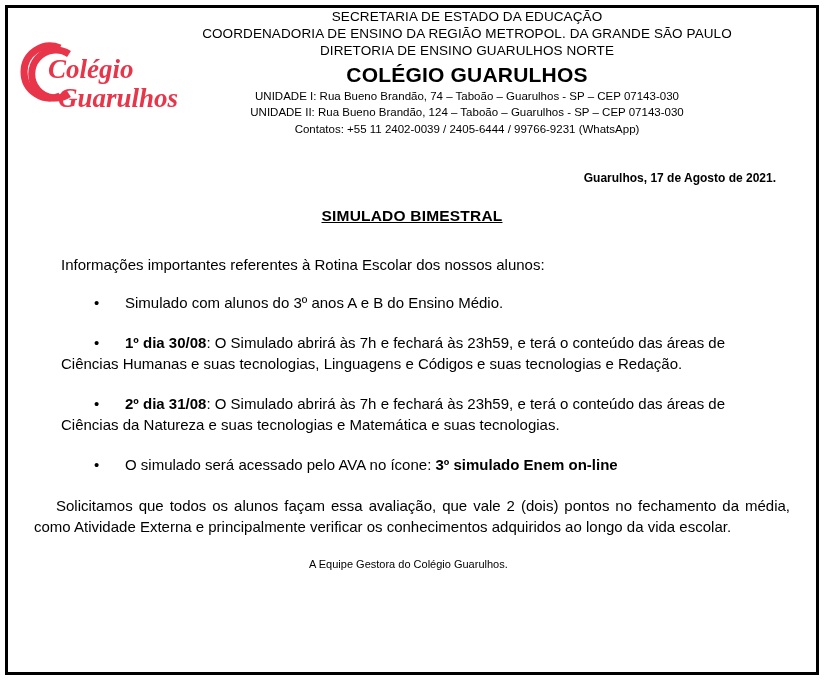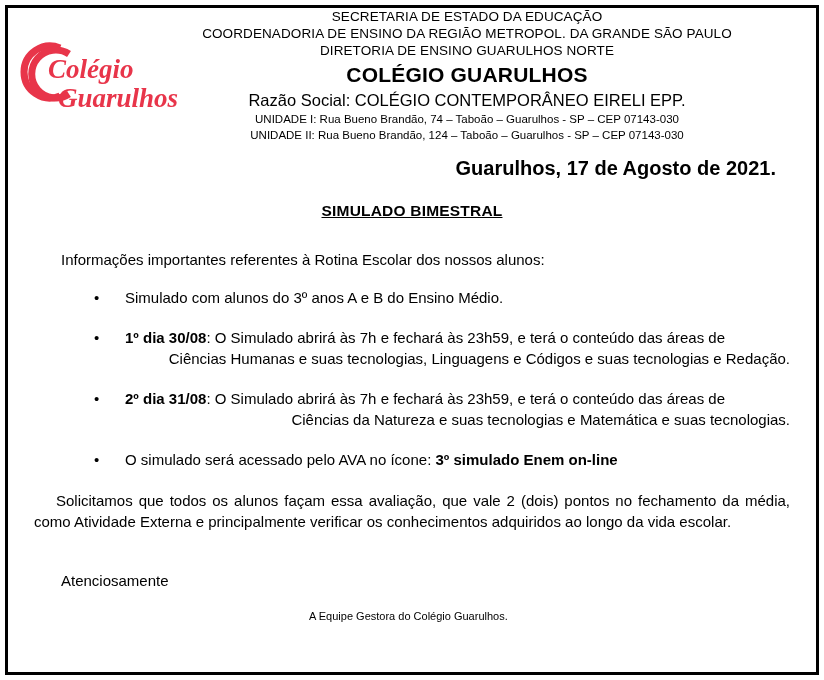--- a/index.html
+++ b/index.html
@@ -81,22 +81,22 @@
   .hdr-contact {
     font-size: 11.5px;
     line-height: 16px;
     margin-top: 1px;
   }
 
   
   .date-line {
     text-align: right;
     font-weight: bold;
-    font-size: 20px;
-    margin-top: 14px;
+    font-size: 12px;
+    margin-top: 34px;
     padding-right: 14px;
   }
   .doc-title {
     text-align: center;
     font-weight: bold;
     font-size: 15.5px;
     text-decoration: underline;
     margin-top: 22px;
     letter-spacing: .2px;
   }
@@ -121,21 +121,20 @@
   ul.items li .bullet {
     position: absolute;
     left: 60px;
     top: 0;
     font-size: 15px;
   }
   ul.items li .txt { display: inline; }
   ul.items li.wrapped .cont {
     display: block;
     margin-left: -64px;
-    text-align: right;
   }
   .para {
     font-size: 15px;
     line-height: 21px;
     margin-top: 20px;
     text-align: justify;
     text-indent: 22px;
   }
   .closing {
     font-size: 15px;
@@ -165,23 +164,23 @@
           </g>
           <text x="36" y="44" font-family="Liberation Serif, serif" font-size="27" font-style="italic" font-weight="bold" fill="#e8354a">Colégio</text>
           <text x="46" y="73" font-family="Liberation Serif, serif" font-size="27" font-style="italic" font-weight="bold" fill="#e8354a">Guarulhos</text>
         </svg>
       </div>
 
       <div class="hdr-line1">SECRETARIA DE ESTADO DA EDUCAÇÃO</div>
       <div class="hdr-line2">COORDENADORIA DE ENSINO DA REGIÃO METROPOL. DA GRANDE SÃO PAULO</div>
       <div class="hdr-line3">DIRETORIA DE ENSINO GUARULHOS NORTE</div>
       <div class="hdr-school">COLÉGIO GUARULHOS</div>
-      <div class="hdr-razao">Razão Social: COLÉGIO CONTEMPORÂNEO EIRELI EPP.</div>
       <div class="hdr-unit">UNIDADE I: Rua Bueno Brandão, 74 – Taboão – Guarulhos - SP – CEP 07143-030</div>
       <div class="hdr-unit">UNIDADE II: Rua Bueno Brandão, 124 – Taboão – Guarulhos - SP – CEP 07143-030</div>
+      <div class="hdr-contact">Contatos: +55 11 2402-0039 / 2405-6444 / 99766-9231 (WhatsApp)</div>
     </div>
 
     <div class="date-line">Guarulhos, 17 de Agosto de 2021.</div>
 
     <div class="doc-title">SIMULADO  BIMESTRAL</div>
 
     <div class="intro">Informações importantes referentes à Rotina Escolar dos nossos alunos:</div>
 
     <ul class="items">
 
@@ -204,18 +203,17 @@
 
       <li>
         <span class="bullet">•</span>
         <span class="txt">O simulado será acessado pelo AVA no ícone: </span><b>3º simulado Enem on-line</b>
       </li>
 
     </ul>
 
     <div class="para">Solicitamos que todos os alunos façam essa avaliação, que vale 2 (dois) pontos no fechamento da média, como Atividade Externa e principalmente verificar os conhecimentos adquiridos ao longo da vida escolar.</div>
 
-    <div class="closing">Atenciosamente</div>
 
     <div class="signature">A Equipe Gestora do Colégio Guarulhos.</div>
 
   </div>
 </div>
 
 </body></html>

